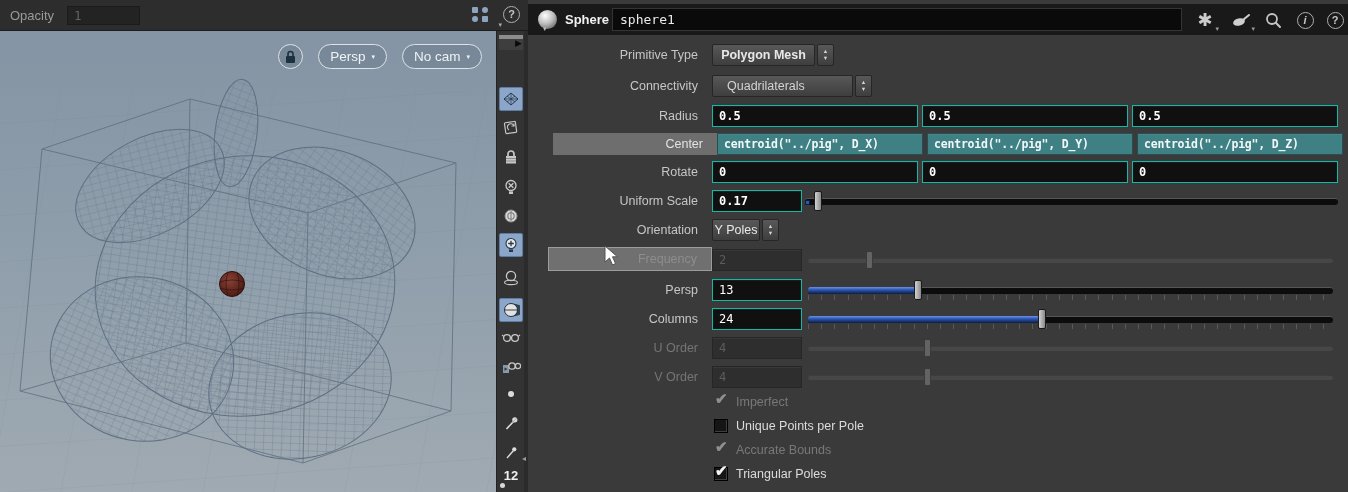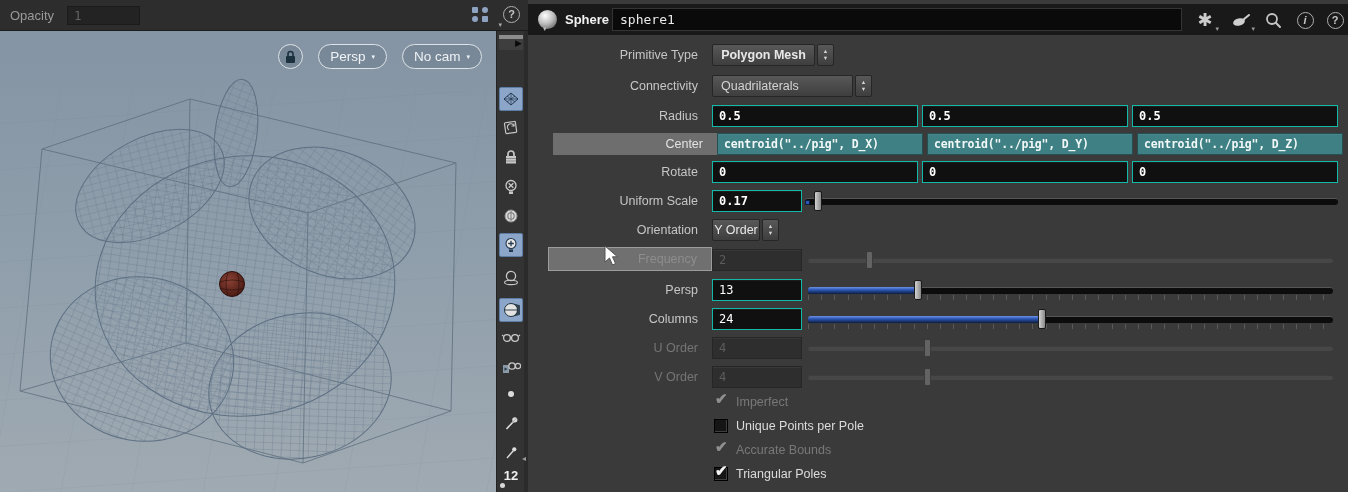--- a/index.html
+++ b/index.html
@@ -333,21 +333,21 @@
         <span>Polygon Mesh</span>
       </div>
       <div class="spin">
         <span>▲</span>
         <span>▼</span>
       </div>
     </div>
 
     <div class="prow" style="top:70px">
       <div class="plabel">Connectivity</div>
-      <div class="dd" style="width:141px;justify-content:flex-start;padding-left:8px;color:#d4d4d4;">
+      <div class="dd" style="width:141px;justify-content:flex-start;padding-left:14px;color:#d4d4d4;">
         <span>Quadrilaterals</span>
       </div>
       <div class="spin">
         <span>▲</span>
         <span>▼</span>
       </div>
     </div>
 
     <div class="prow triple" style="top:100px">
       <div class="plabel">Radius</div>
@@ -396,21 +396,21 @@
       <div class="slider" style="margin-left:3px;width:533px">
         <div class="track"></div>
         <div class="nub"></div>
         <div class="handle" style="left:9px"></div>
       </div>
     </div>
 
     <div class="prow" style="top:214px">
       <div class="plabel">Orientation</div>
       <div class="dd" style="width:48px;padding:0 4px;">
-        <span>Y Order</span>
+        <span>Y Poles</span>
       </div>
       <div class="spin">
         <span>▲</span>
         <span>▼</span>
       </div>
     </div>
 
     <div class="prow" style="top:244px">
       <div class="plabel hover">Frequency</div>
       <div class="field dim" style="width:90px">

